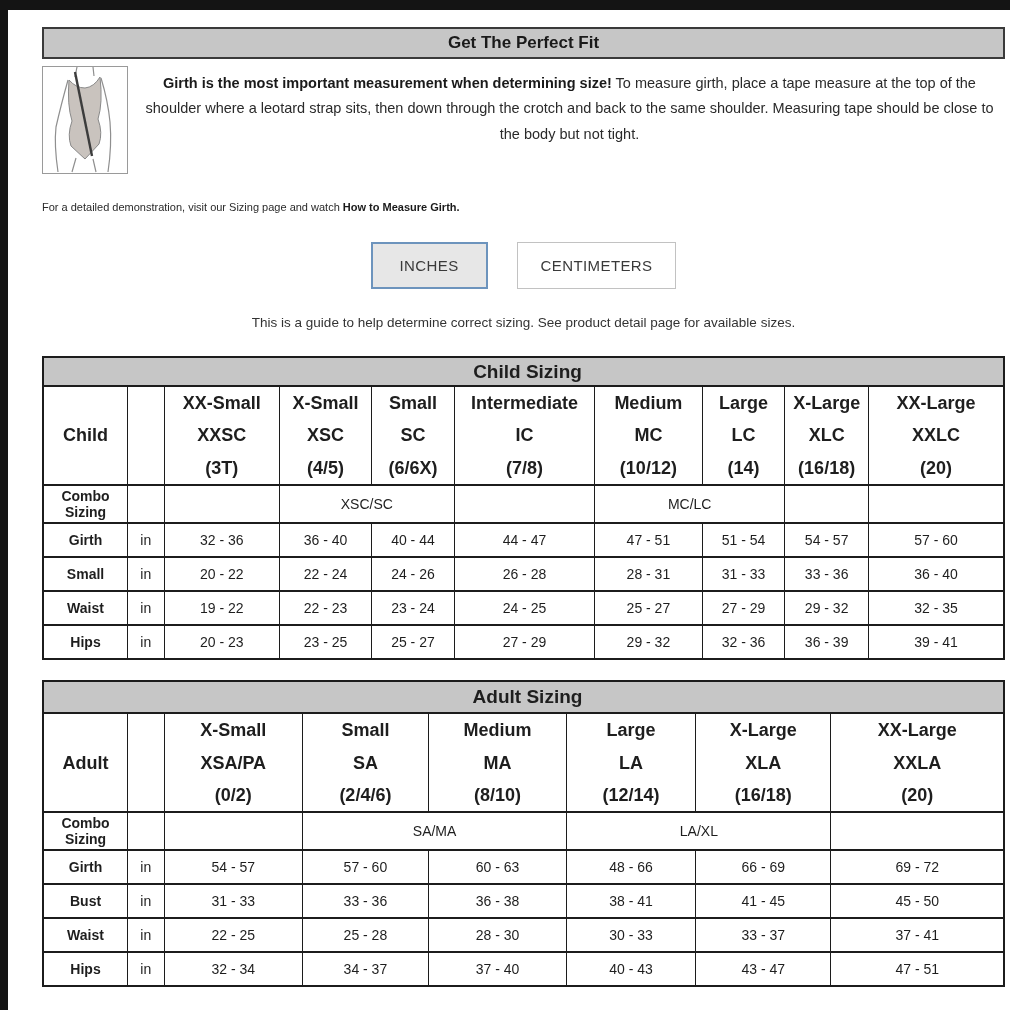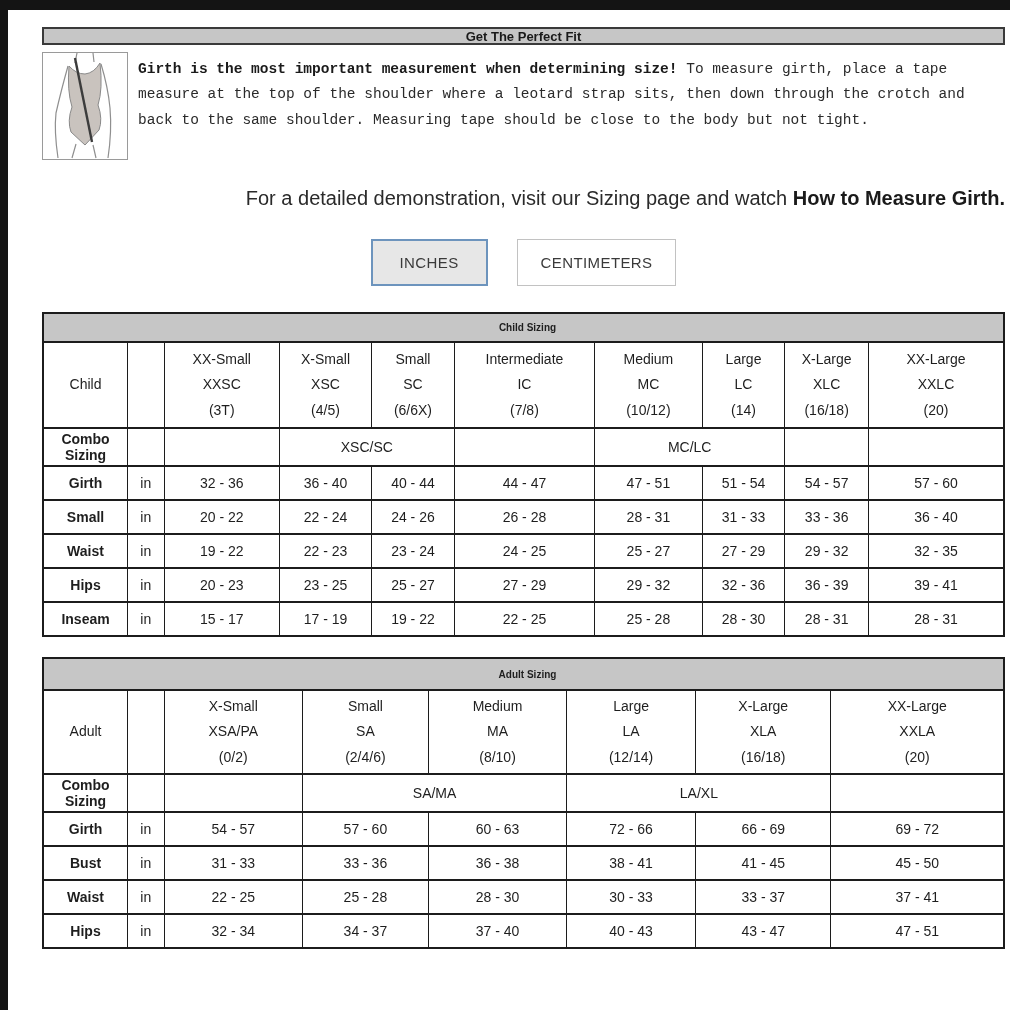--- a/index.html
+++ b/index.html
@@ -4,39 +4,39 @@
 <style>
   * { margin:0; padding:0; box-sizing:border-box; }
   html,body { width:1010px; height:1010px; background:#fff; font-family:"Liberation Sans", sans-serif; color:#1e1e1e; }
   body { position:relative; overflow:hidden; }
 
   .top-edge { position:absolute; top:0; left:0; width:1010px; height:10px; background:#141414; }
   .left-edge { position:absolute; top:10px; left:0; width:8px; height:1000px; background:#141414; }
 
   .page { position:absolute; left:42px; top:27px; width:963px; }
 
-  .title-bar { background:#c6c6c6; border:2px solid #3a3a3a; height:18px; display:flex; align-items:center; justify-content:center; font-weight:bold; font-size:13px; color:#1a1a1a; }
+  .title-bar { background:#c6c6c6; border:2px solid #3a3a3a; height:32px; display:flex; align-items:center; justify-content:center; font-weight:bold; font-size:17px; color:#1a1a1a; }
 
   .intro-row { display:flex; margin-top:7px; }
   .figure-box { width:86px; height:108px; border:1px solid #9a9a9a; flex:0 0 auto; background:#fff; }
-  .intro-text { flex:1; text-align:left; font-size:14.5px; line-height:1.75; padding:5px 4px 0 10px; color:#2a2a2a;font-family:Liberation Mono, monospace; }
-  .demo-line { text-align:right; font-size:20px; margin-top:27px; color:#2a2a2a; }
+  .intro-text { flex:1; text-align:center; font-size:14.5px; line-height:1.75; padding:5px 4px 0 10px; color:#2a2a2a; }
+  .demo-line { text-align:left; font-size:11px; margin-top:27px; color:#2a2a2a; }
   b, strong { color:#1a1a1a; }
 
   .unit-buttons { display:flex; justify-content:center; gap:9px; margin-top:29px; }
   .btn { font-family:"Liberation Sans", sans-serif; font-size:15px; color:#3a3a3a; letter-spacing:0.4px; cursor:pointer; }
   .btn-selected { border:2px solid #6d94bd; background:#e7e7e7; padding:13px 27px; }
   .btn-plain { border:1px solid #c2c2c2; background:#fff; padding:14px 23px;margin-left:20px; }
 
   .guide-note { text-align:center; font-size:13.5px; color:#333; margin-top:26px; }
 
   table.size-table { border-collapse:collapse; width:100%; table-layout:fixed; margin-top:26px; border:2px solid #1c1c1c; }
   table.size-table td { border:1px solid #1c1c1c; border-top-width:2px; border-bottom-width:2px; text-align:center; vertical-align:middle; }
-  td.tbl-title { background:#c6c6c6; font-weight:bold; font-size:10px; height:29px;padding-left:8px; }
-  tr.hdr-row td { height:86px; font-weight:normal; font-size:14px; line-height:1.8; }
+  td.tbl-title { background:#c6c6c6; font-weight:bold; font-size:19px; height:29px;padding-left:8px; }
+  tr.hdr-row td { height:86px; font-weight:bold; font-size:18px; line-height:1.8; }
   tr.combo-row td { height:38px; font-size:14px; }
   tr.data-row td { height:34px; font-size:14px; }
   td.lbl { font-weight:bold; font-size:14px; }
   td.unit { font-size:13.5px; }
   table.adult td.tbl-title { height:32px; }
   table.adult tr.hdr-row td { height:84px; }
 </style>
 </head>
 <body>
 
@@ -67,20 +67,21 @@
 
   <div class="demo-line">
     <span>For a detailed demonstration, visit our Sizing page and watch </span><strong>How to Measure Girth.</strong>
   </div>
 
   <div class="unit-buttons">
     <button class="btn btn-selected">INCHES</button>
     <button class="btn btn-plain">CENTIMETERS</button>
   </div>
 
+  <div class="guide-note">This is a guide to help determine correct sizing. See product detail page for available sizes.</div>
 
   <table class="size-table child">
     <colgroup>
       <col style="width:8.8%">
         <col style="width:3.8%">
         <col style="width:12.0%">
         <col style="width:9.6%">
         <col style="width:8.6%">
       <col style="width:14.6%">
         <col style="width:11.2%">
@@ -187,32 +188,20 @@
       <td class="unit">in</td>
       <td>20 - 23</td>
       <td>23 - 25</td>
       <td>25 - 27</td>
       <td>27 - 29</td>
       <td>29 - 32</td>
       <td>32 - 36</td>
       <td>36 - 39</td>
       <td>39 - 41</td>
     </tr>
-    <tr class="data-row">
-      <td class="lbl">Inseam</td>
-      <td class="unit">in</td>
-      <td>15 - 17</td>
-      <td>17 - 19</td>
-      <td>19 - 22</td>
-      <td>22 - 25</td>
-      <td>25 - 28</td>
-      <td>28 - 30</td>
-      <td>28 - 31</td>
-      <td>28 - 31</td>
-    </tr>
   </tbody>
     </table>
 
   <table class="size-table adult" style="margin-top:20px;">
     <colgroup>
       <col style="width:8.8%">
         <col style="width:3.8%">
         <col style="width:14.4%">
         <col style="width:13.1%">
       <col style="width:14.4%">
@@ -265,21 +254,21 @@
       <td colspan="2">SA/MA</td>
       <td colspan="2">LA/XL</td>
       <td></td>
     </tr>
     <tr class="data-row">
       <td class="lbl">Girth</td>
       <td class="unit">in</td>
       <td>54 - 57</td>
       <td>57 - 60</td>
       <td>60 - 63</td>
-      <td>72 - 66</td>
+      <td>48 - 66</td>
       <td>66 - 69</td>
       <td>69 - 72</td>
     </tr>
     <tr class="data-row">
       <td class="lbl">Bust</td>
       <td class="unit">in</td>
       <td>31 - 33</td>
       <td>33 - 36</td>
       <td>36 - 38</td>
       <td>38 - 41</td>

